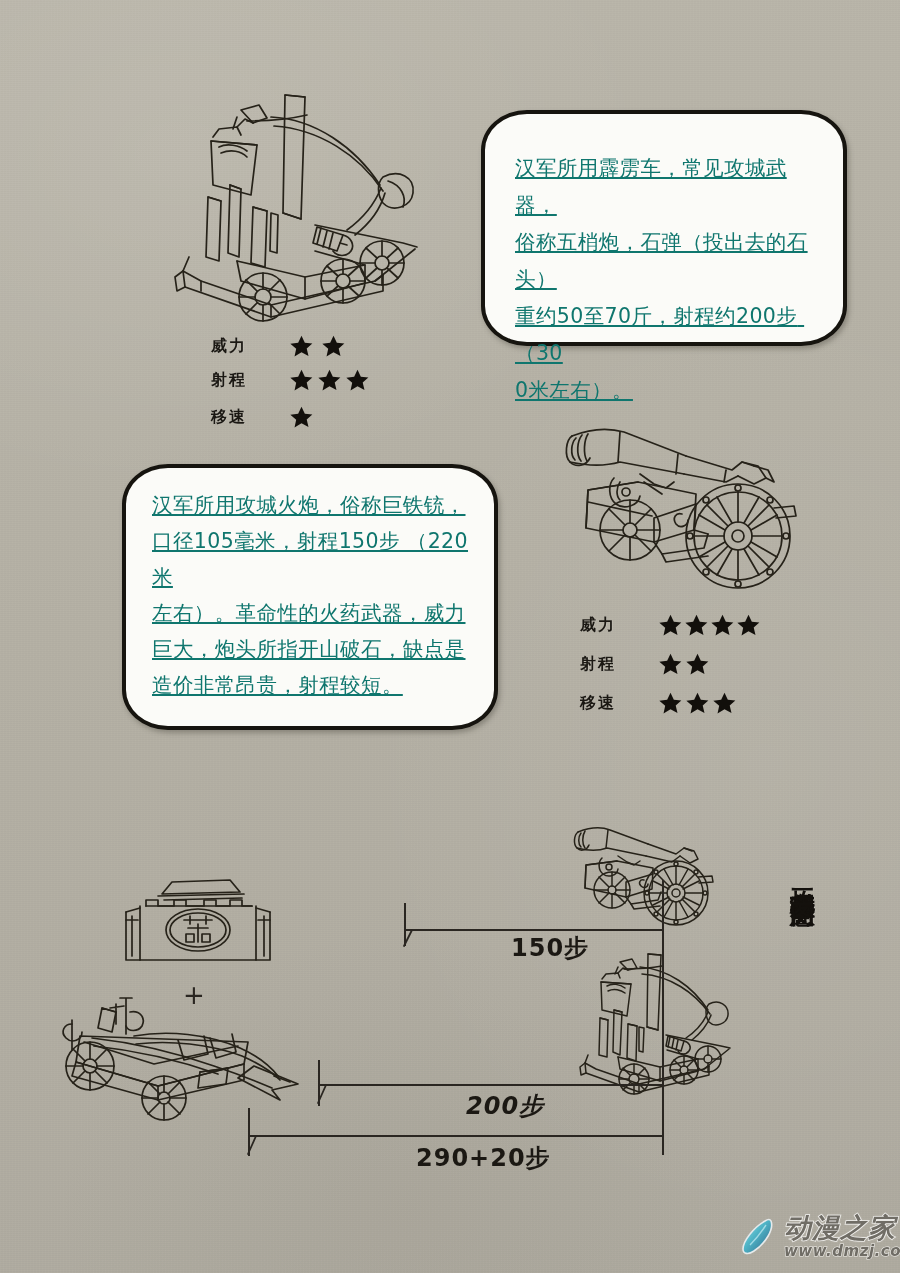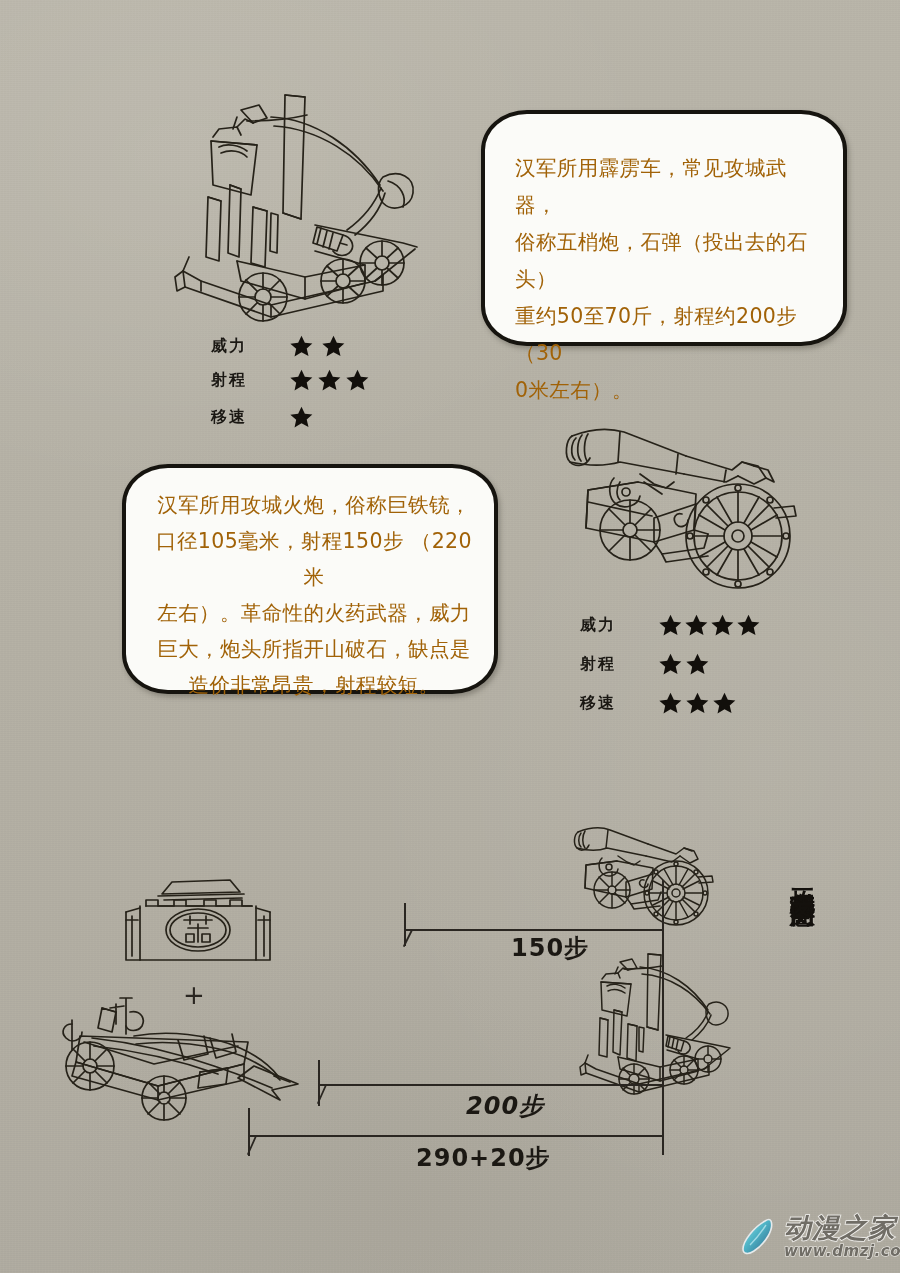--- a/index.html
+++ b/index.html
@@ -40,27 +40,28 @@
     background: #fbfbf8;
     border: 4px solid #16140f;
     border-radius: 46px / 40px;
     box-sizing: border-box;
     box-shadow: 2px 3px 5px rgba(60,56,48,0.35);
   }
   .bubble .btext {
     position: absolute;
     left: 30px;
     right: 18px;
-    color: #a16207;
+    color: #0f766e;
     font-size: 20.5px;
     line-height: 37px;
     letter-spacing: 0.4px;
     font-weight: 500;
     white-space: pre-wrap;
     font-family: "DejaVu Sans", "Liberation Sans", sans-serif;
+    text-decoration: underline;
   }
 
   
   .statblock { position: absolute; }
   .statrow {
     display: flex;
     align-items: center;
     height: 34px;
   }
   .statlabel {
@@ -274,21 +275,21 @@
       <div class="stars">
         <span class="star">
             <svg viewBox="0 0 24 24">
               <path fill="currentColor" d="M12 1.6 L15.2 8.4 L22.4 9.1 L17 14 L18.7 21.2 L12 17.4 L5.3 21.6 L6.9 14.1 L1.3 9.3 L8.8 8.5 Z"></path>
             </svg>
           </span>
       </div>
     </div>
   </div>
 
-  <div class="bubble" style="left:122px; top:464px; width:376px; height:230px;text-align:center;">
+  <div class="bubble" style="left:122px; top:464px; width:376px; height:266px;">
     <div class="btext" style="top:19px; left:26px; line-height:36px;">汉军所用攻城火炮，俗称巨铁铳，
 口径105毫米，射程150步 （220米
 左右）。革命性的火药武器，威力
 巨大，炮头所指开山破石，缺点是
 造价非常昂贵，射程较短。</div>
   </div>
 
   <div class="art" style="left:558px; top:412px;">
     <svg width="250" height="195" viewBox="0 0 250 195" fill="none" stroke="#262219" stroke-width="1.7" stroke-linecap="round" stroke-linejoin="round">
 

